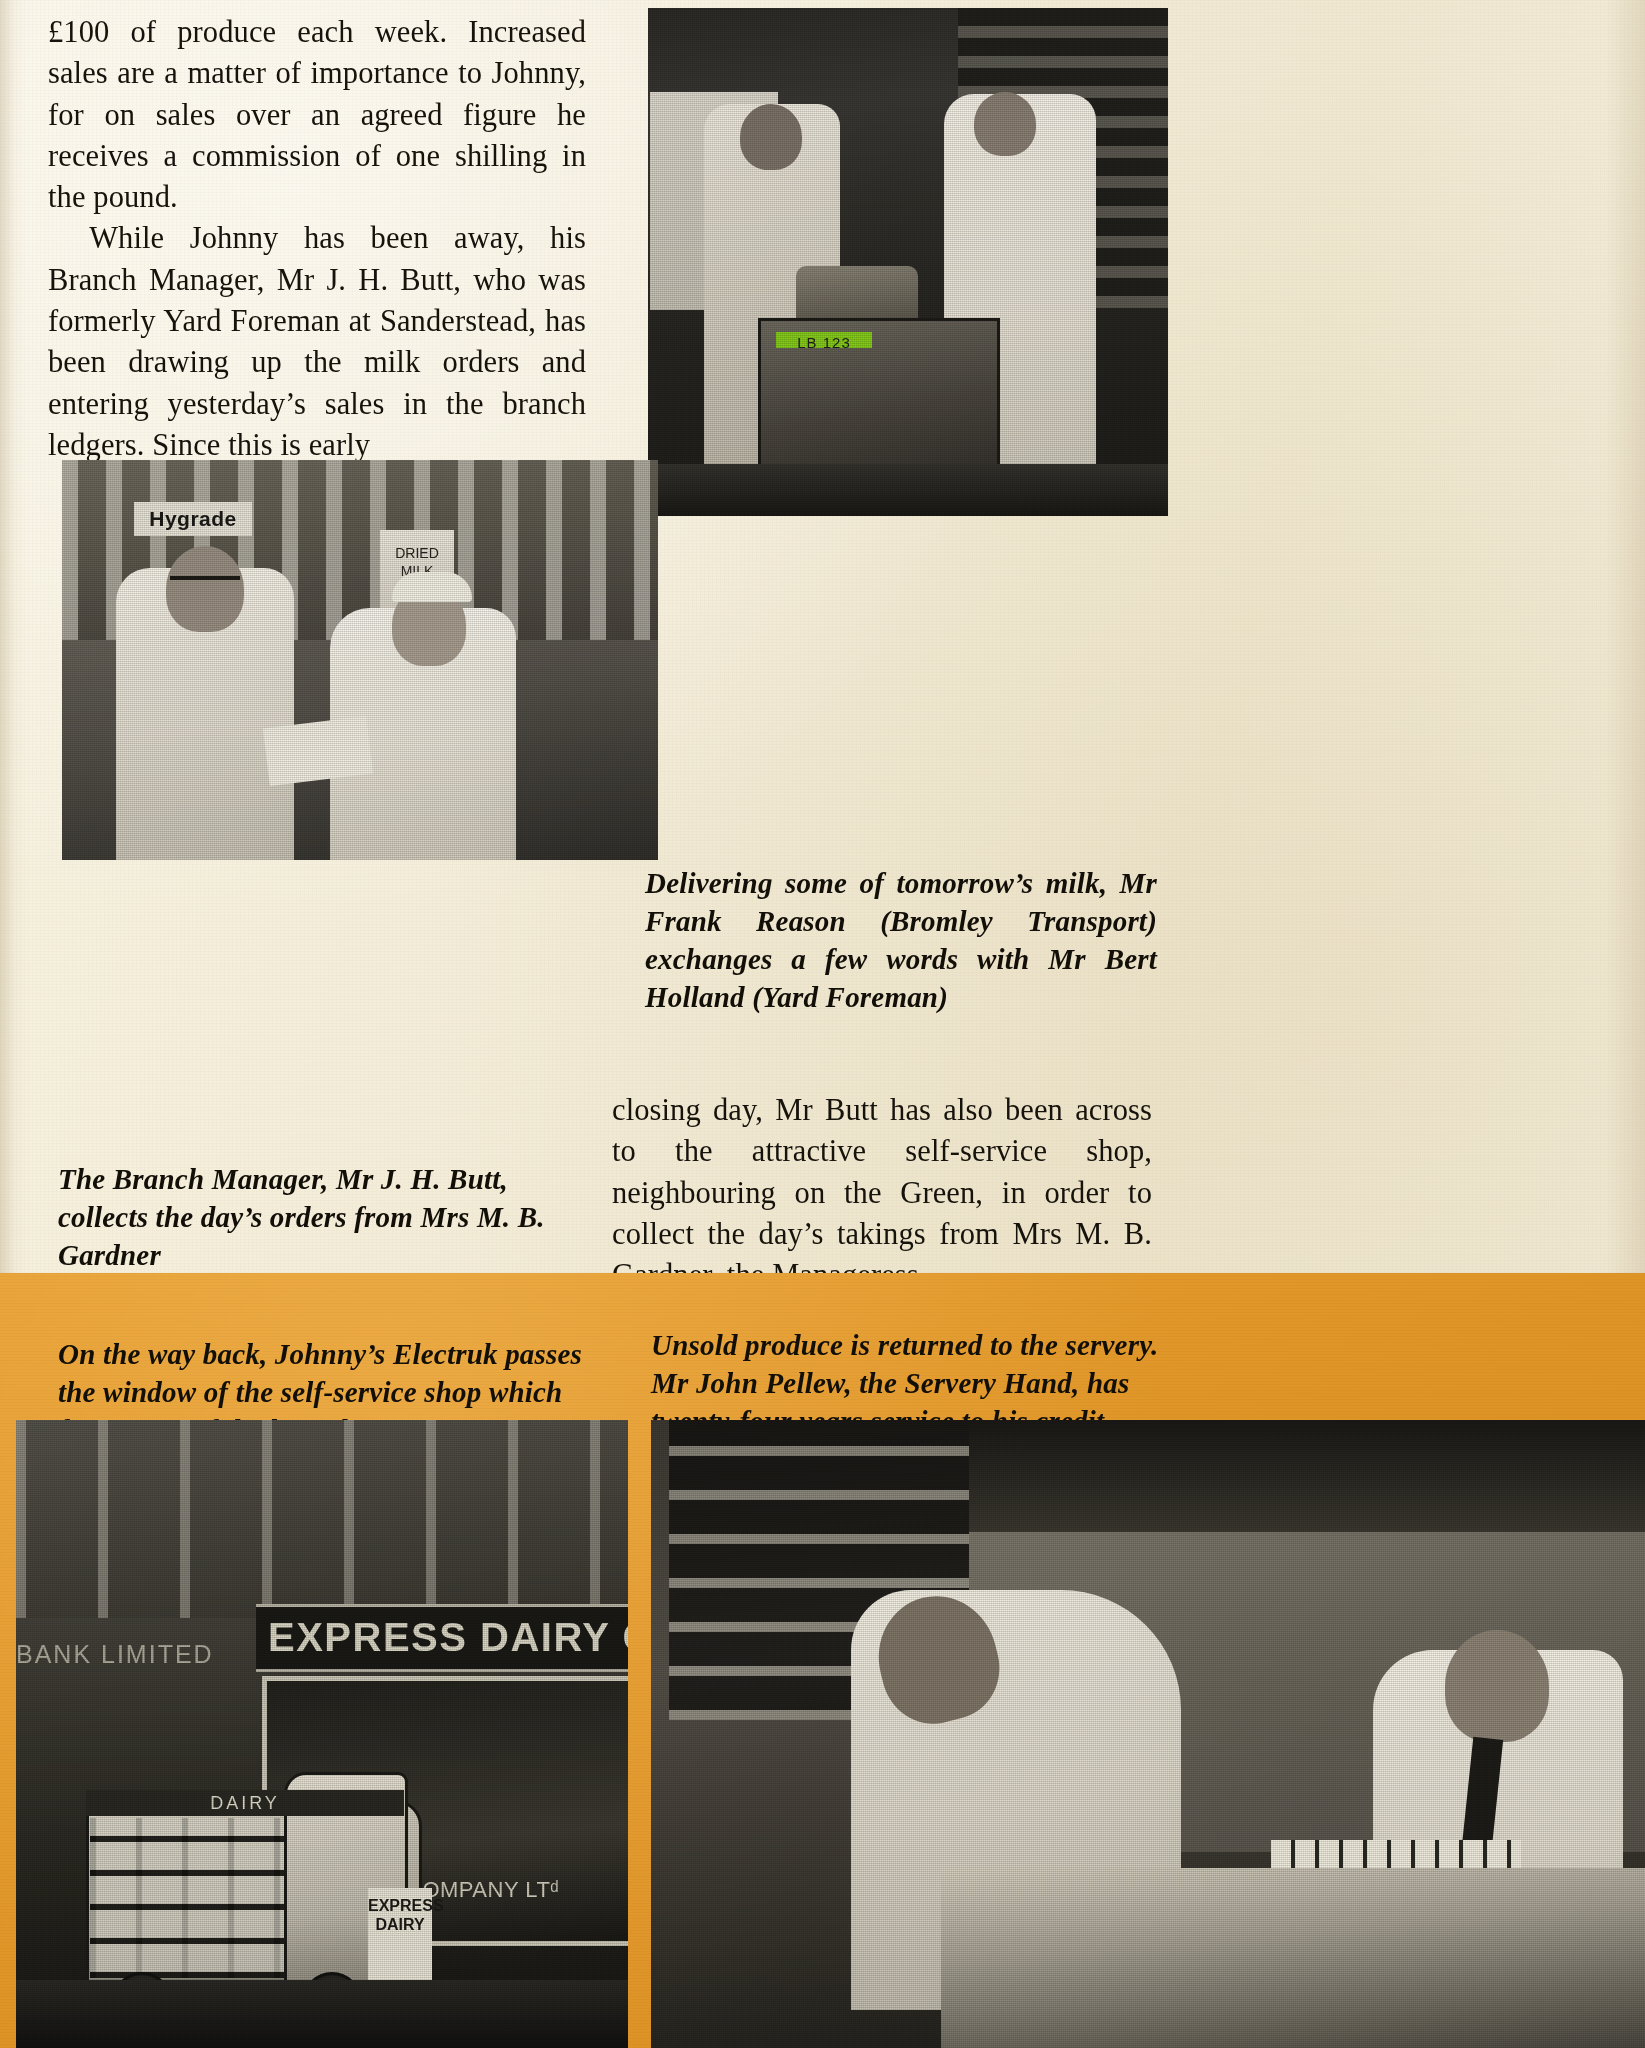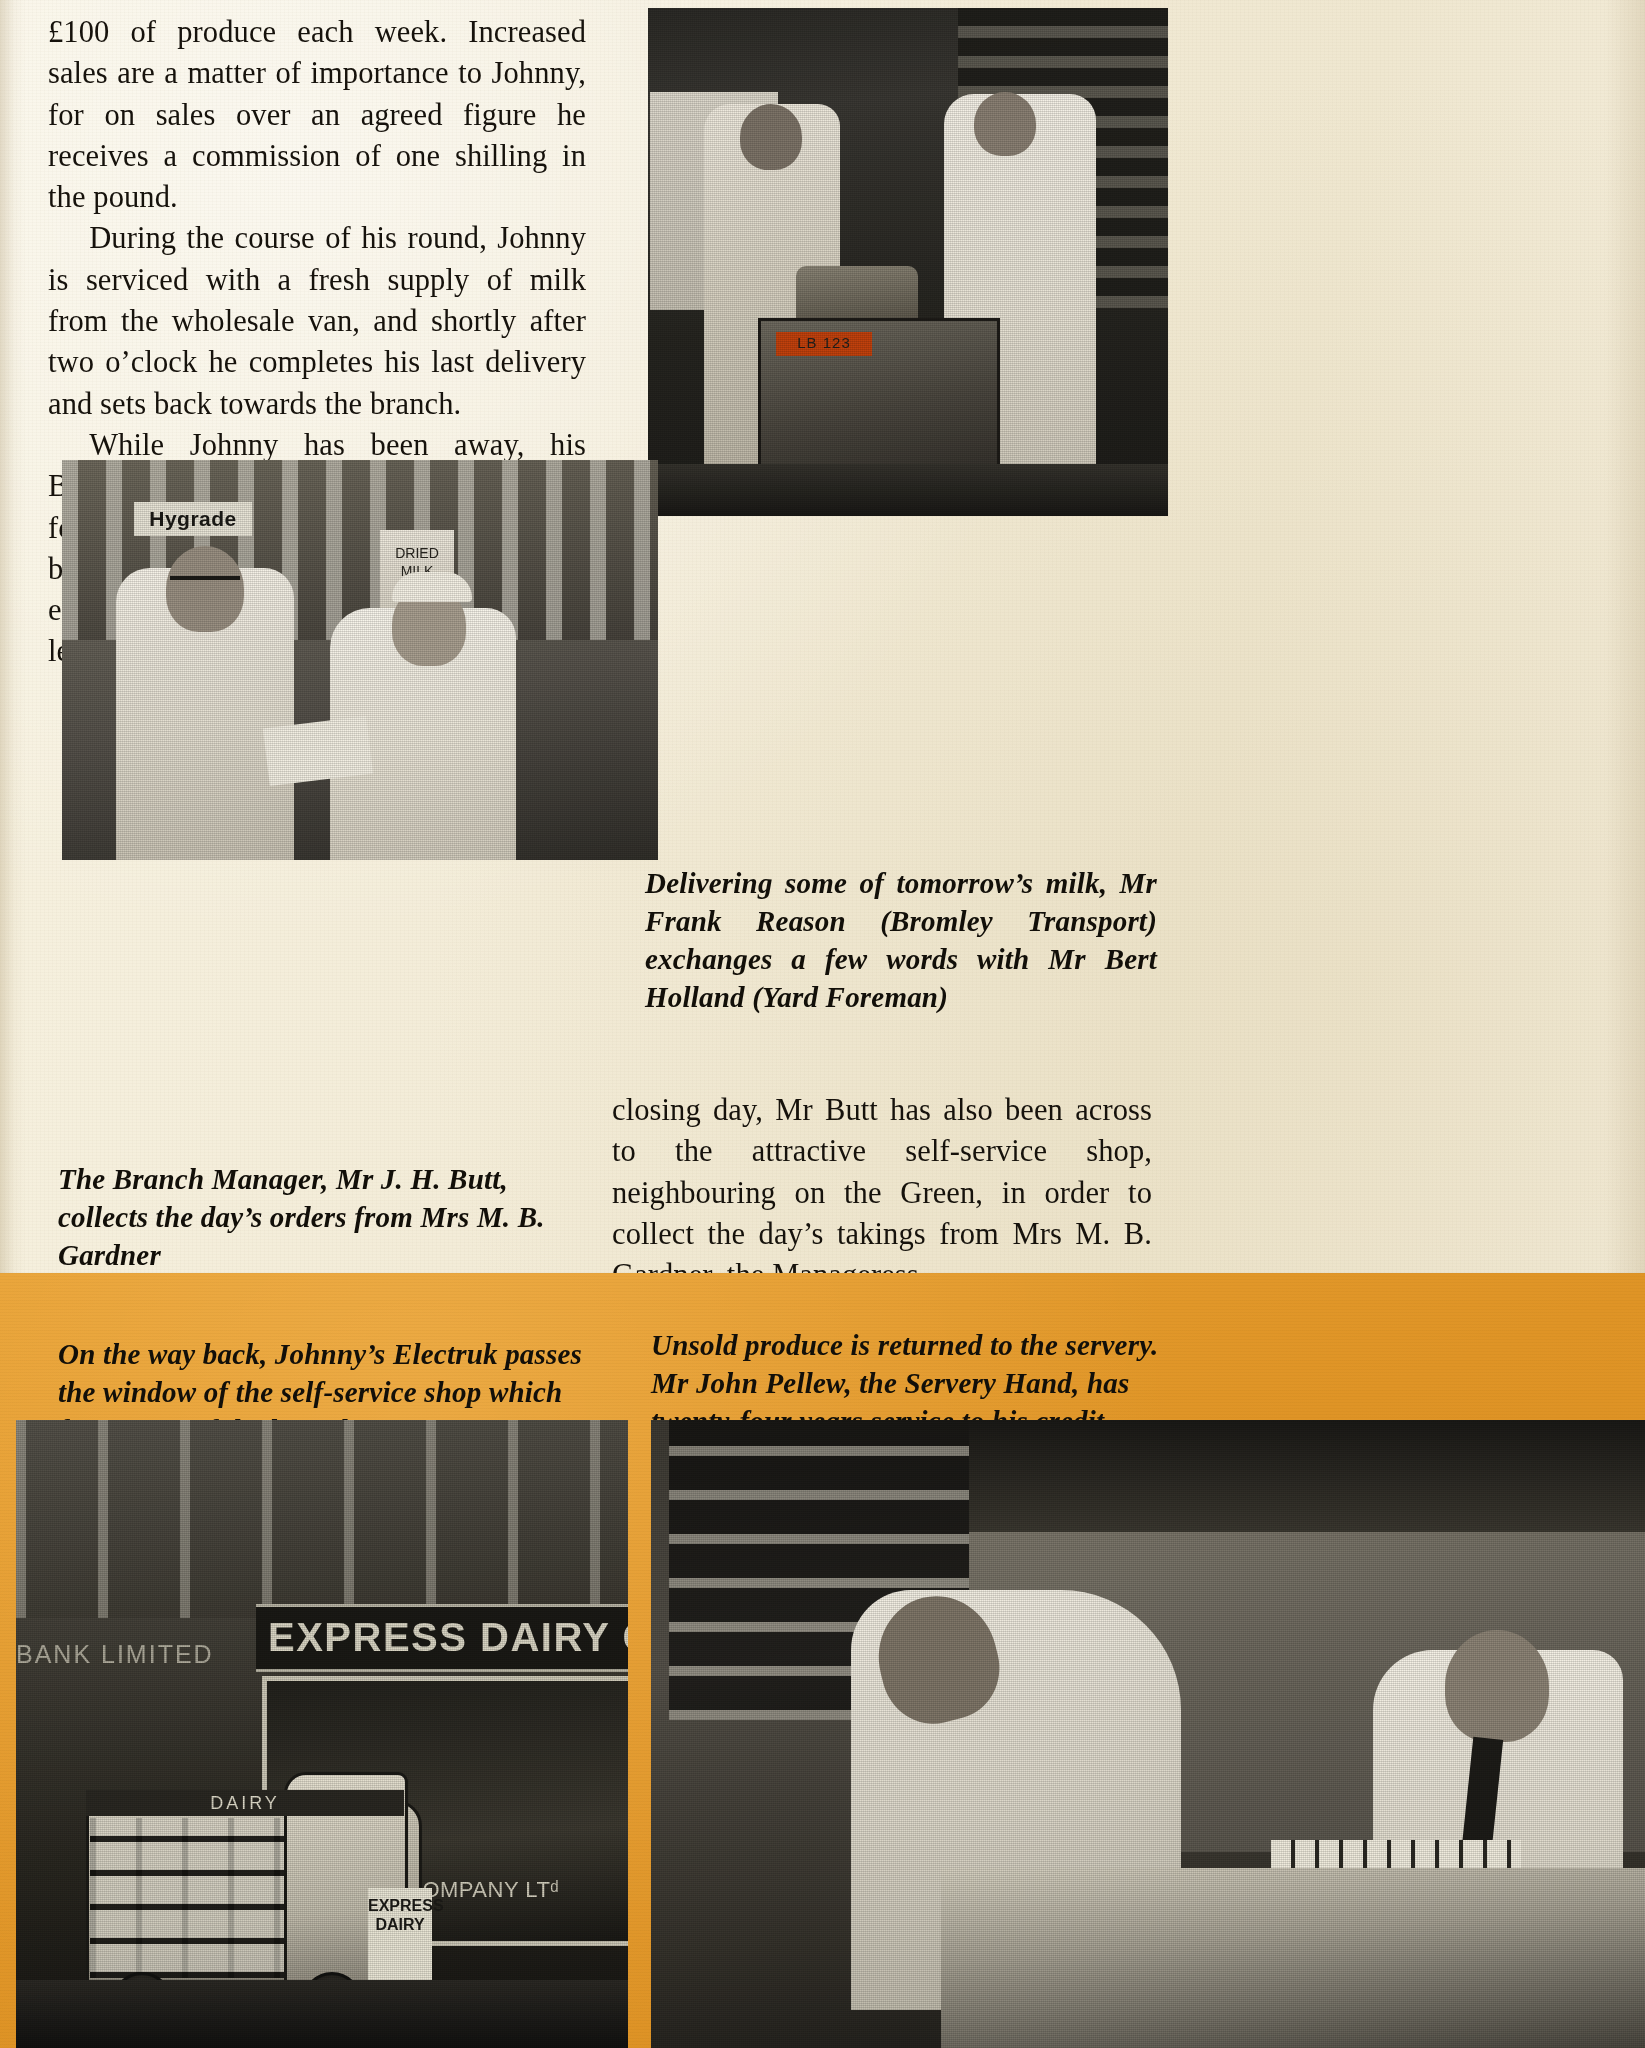--- a/index.html
+++ b/index.html
@@ -160,22 +160,22 @@
     position: absolute; left: 110px; top: 310px; width: 236px; height: 175px;
     background: linear-gradient(170deg, #6f6b60 0%, #4b473f 50%, #2e2b26 100%);
     border: 3px solid #1d1b17;
   }
   .depot-churn-lid {
     position: absolute; left: 148px; top: 258px; width: 122px; height: 58px;
     background: linear-gradient(175deg, #8b8576 0%, #5a5549 100%);
     border-radius: 10px 10px 0 0;
   }
   .depot-plate {
-    position: absolute; left: 128px; top: 324px; width: 96px; height: 24px;
-    background: #c2410c; color: #22201c; font-size: 15px; line-height: 22px;
+    position: absolute; left: 128px; top: 324px; width: 96px; height: 16px;
+    background: #84cc16; color: #22201c; font-size: 15px; line-height: 22px;
     text-align: center; letter-spacing: 1px;
     font-family: "Liberation Sans", sans-serif;
   }
   .depot-floor {
     position: absolute; left: 0; bottom: 0; width: 100%; height: 52px;
     background: linear-gradient(0deg, #191815 0%, #35332d 100%);
   }
 
   
   #photo-shop { left: 62px; top: 460px; width: 596px; height: 400px; }
@@ -368,21 +368,20 @@
 <body>
 
 <div class="page">
 
   <div class="paper-top"></div>
   <div class="left-edge-shadow"></div>
   <div class="right-edge-shadow"></div>
 
   <div class="col-text left-col-text">
     <p>£100 of produce each week. Increased sales are a matter of importance to Johnny, for on sales over an agreed figure he receives a commission of one shilling in the pound.</p>
-    <p class="indent">During the course of his round, Johnny is serviced with a fresh supply of milk from the wholesale van, and shortly after two o’clock he completes his last delivery and sets back towards the branch.</p>
     <p class="indent">While Johnny has been away, his Branch Manager, Mr J. H. Butt, who was formerly Yard Foreman at Sanderstead, has been drawing up the milk orders and entering yesterday’s sales in the branch ledgers. Since this is early</p>
   </div>
 
   <div class="photo" id="photo-depot">
     <div class="depot-bg"></div>
     <div class="depot-crates"></div>
     <div class="depot-panel"></div>
     <div class="depot-man-left"></div>
     <div class="depot-man-left-head"></div>
     <div class="depot-man-right"></div>

